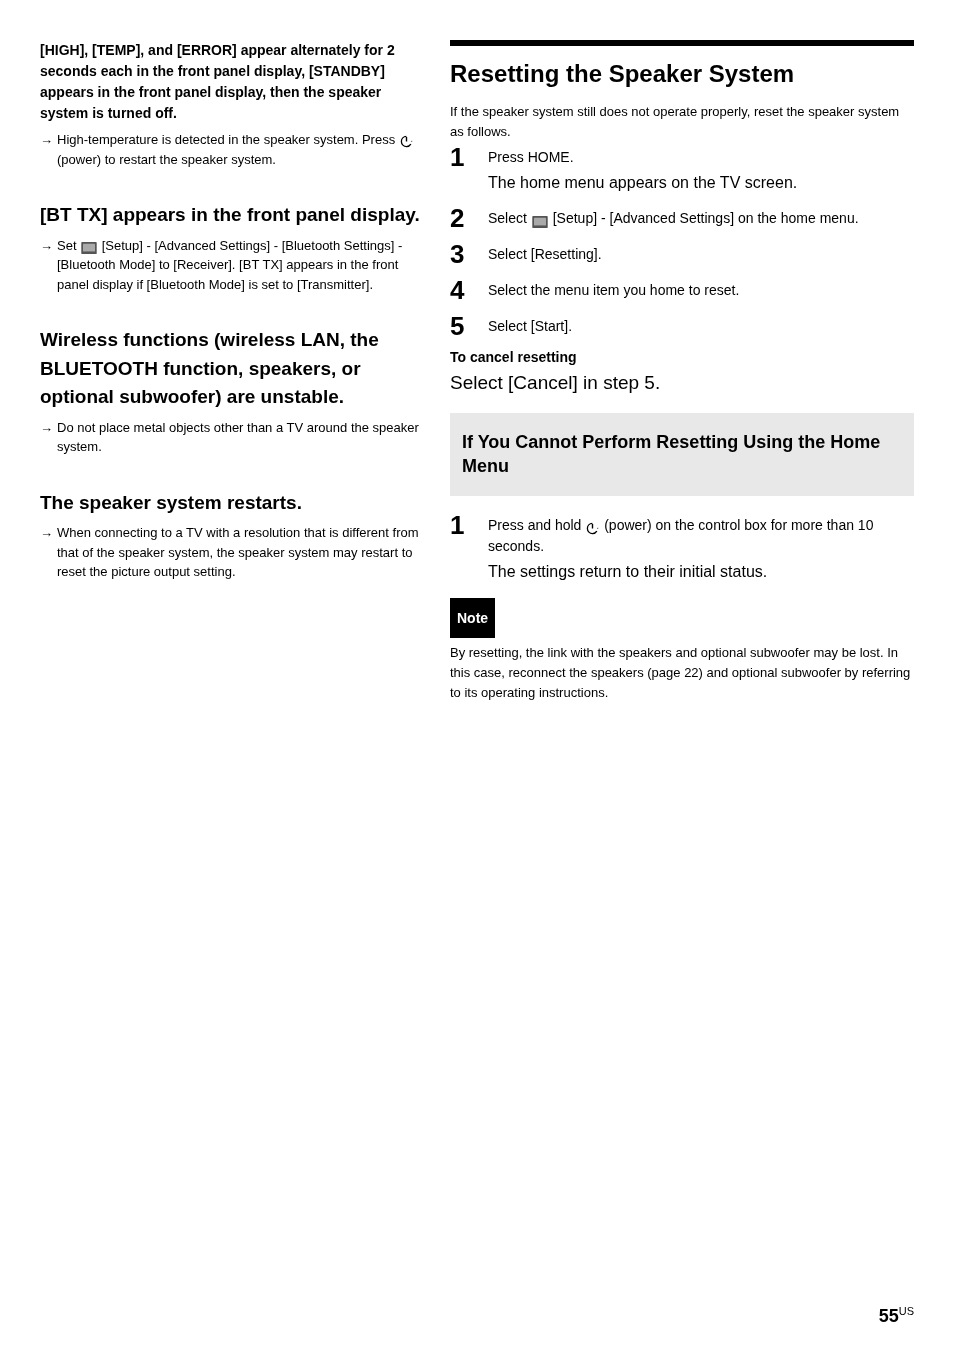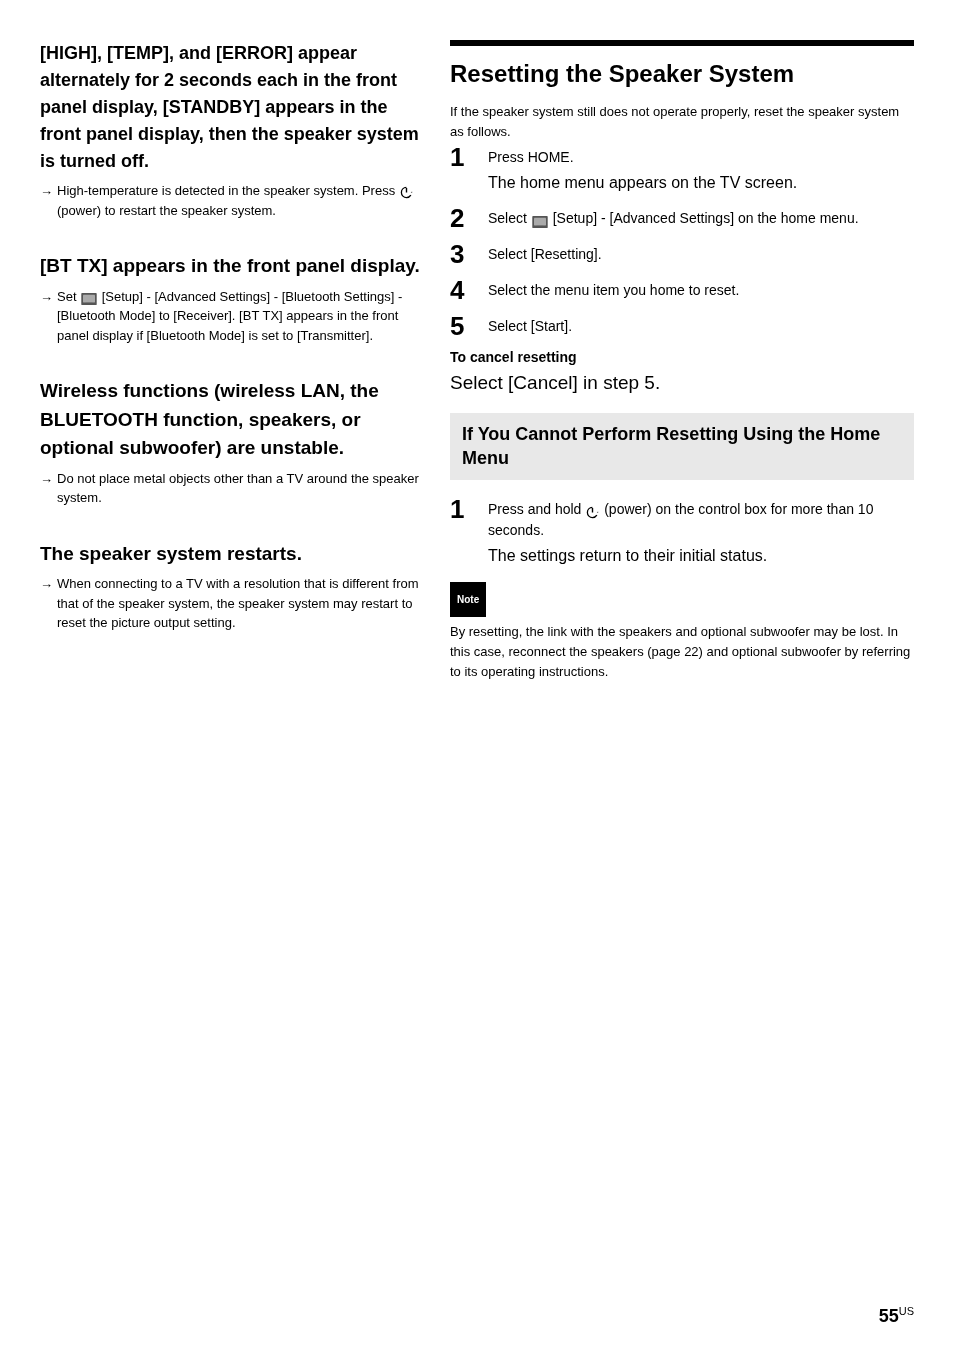--- a/index.html
+++ b/index.html
@@ -23,21 +23,21 @@
     }
     .right-column {
       flex: 1;
     }
     
     .warning-block {
       margin-bottom: 18px;
     }
     .warning-title {
       font-weight: bold;
-      font-size: 18px;
+      font-size: 14px;
       line-height: 1.5;
       margin-bottom: 6px;
     }
     .bullet-item {
       display: flex;
       gap: 4px;
       margin-bottom: 5px;
       font-size: 13px;
       line-height: 1.5;
     }
@@ -132,40 +132,40 @@
       margin-bottom: 4px;
     }
     .to-cancel-text {
       font-size: 19px;
       line-height: 1.5;
       margin-bottom: 16px;
     }
     
     .gray-box {
       background: #e8e8e8;
-      padding: 10px 12px;
+      padding: 18px 12px;
       margin-bottom: 16px;
     }
     .gray-box-title {
       font-size: 18px;
       font-weight: bold;
       line-height: 1.3;
     }
     
     .step-inside {
       margin-bottom: 14px;
     }
     
     .note-box {
       margin-top: 10px;
     }
     .note-label {
       background: #000000;
       color: #ffffff;
-      font-size: 10px;
+      font-size: 14px;
       font-weight: bold;
       display: inline-block;
       padding: 12px 7px;
       margin-bottom: 5px;
     }
     .note-text {
       font-size: 13px;
       line-height: 1.55;
     }
     

